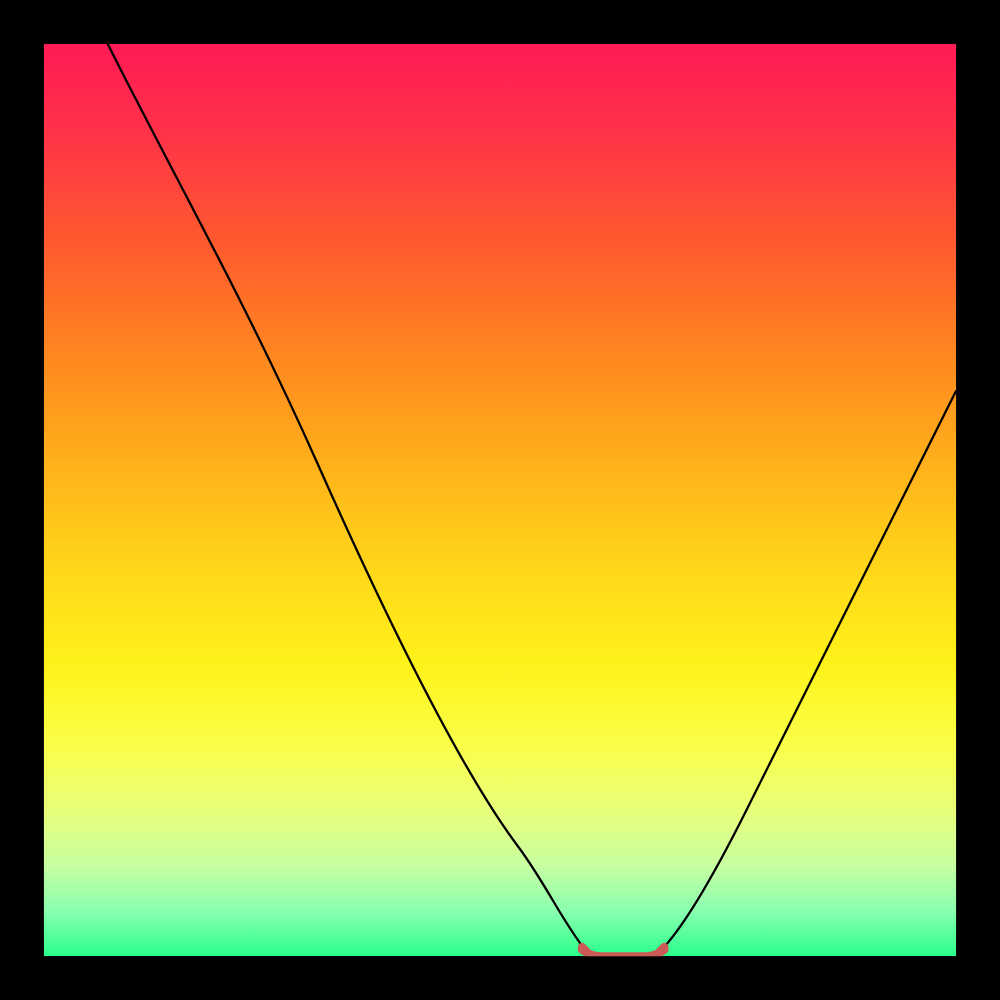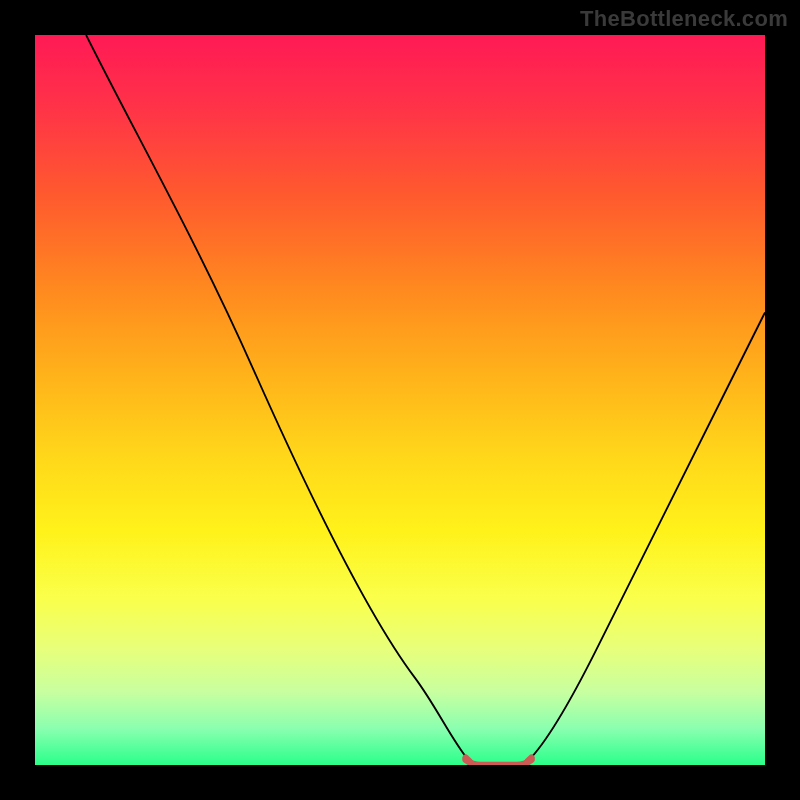--- a/index.html
+++ b/index.html
@@ -85,14 +85,13 @@
       <path d="M 59 99.3
                Q 60 100, 61 100
                L 66 100
                Q 67 100, 68 99.3" fill="none" stroke="#cc5a55" stroke-width="0.9" stroke-linecap="round"></path>
 
       <path d="M 59.5 99.5 L 59 99" fill="none" stroke="#cc5a55" stroke-width="0.9" stroke-linecap="round"></path>
       <path d="M 67.5 99.5 L 68 99" fill="none" stroke="#cc5a55" stroke-width="0.9" stroke-linecap="round"></path>
     </svg>
   </div>
 
-  <div class="watermark">TheBottleneck.com</div>
 </div>
 
 </body></html>

